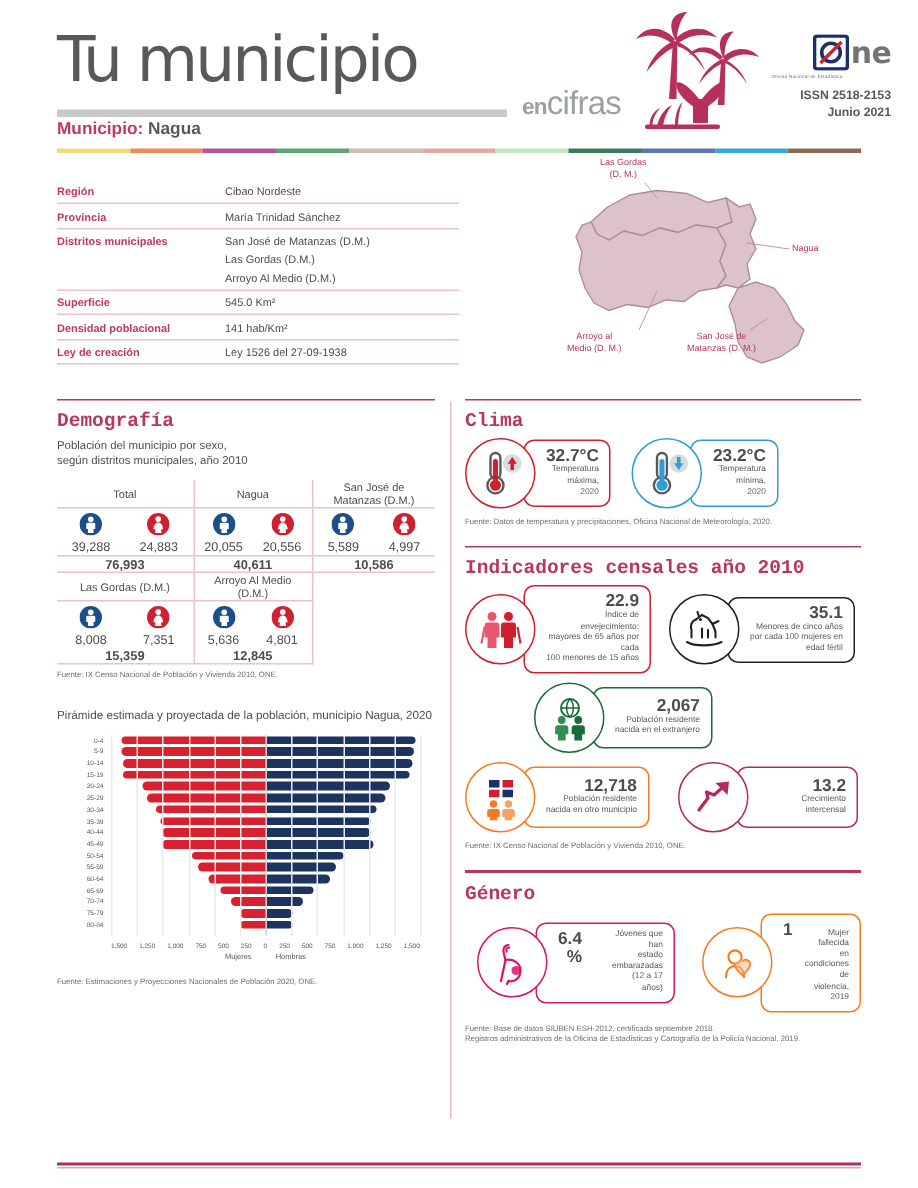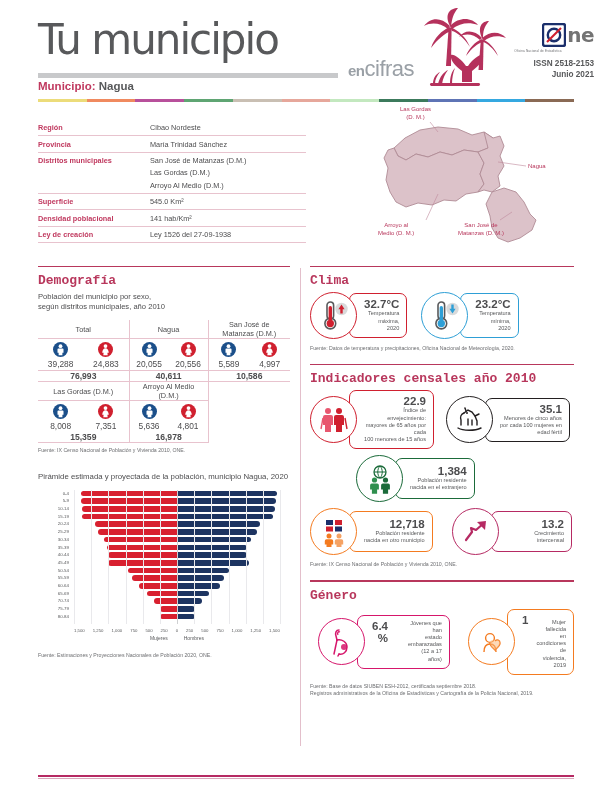--- a/index.html
+++ b/index.html
@@ -415,21 +415,21 @@
                     <path d="M10 8.4 c2.4 0 3.6 1.8 4.1 4.4 l.3 1.6 h-1.9 l.4 3.4 h-5.8 l.4 -3.4 h-1.9 l.3 -1.6 c.5 -2.6 1.7 -4.4 4.1 -4.4 z" fill="#fff"></path>
                   </svg>
                   <div class="dnum">4,801</div>
                 </div>
               </div>
             </td>
             <td></td>
           </tr>
           <tr>
             <td class="dtotal bb">15,359</td>
-            <td class="dtotal bb bl br">16,978</td>
+            <td class="dtotal bb bl br">12,845</td>
             <td></td>
           </tr>
         </tbody>
       </table>
     <div class="fuente">Fuente: IX Censo Nacional de Población y Vivienda 2010, ONE.</div>
 
     <div style="height:18px"></div>
     <div class="pyr-title" id="pyr-title">Pirámide estimada y proyectada de la población, municipio Nagua, 2020</div>
     <div class="pyramid" id="pyramid">
       <div class="pyr-rowlabels" id="pyr-labels">
@@ -658,21 +658,21 @@
                 <circle cx="9.5" cy="16" r="2.6"></circle>
                 <path d="M6.9 19.5 h5.2 a1.8 1.8 0 0 1 1.8 1.8 v4.2 h-1.8 v4.2 h-5.2 v-4.2 h-1.8 v-4.2 a1.8 1.8 0 0 1 1.8 -1.8 z"></path>
               </g>
               <g fill="#1b6b3a">
                 <circle cx="20.5" cy="16" r="2.6"></circle>
                 <path d="M17.9 19.5 h5.2 a1.8 1.8 0 0 1 1.8 1.8 v4.2 h-1.8 v4.2 h-5.2 v-4.2 h-1.8 v-4.2 a1.8 1.8 0 0 1 1.8 -1.8 z"></path>
               </g>
             </svg>
           </div>
           <div class="panel">
-            <div class="bignum">1,384</div>
+            <div class="bignum">2,067</div>
             <div class="cap multiline">Población residente<br>nacida en el extranjero</div>
           </div>
         </div>
       </div>
 
       <div class="ind-row">
         <div class="badge orange" style="width:130px">
           <div class="circle">
             <svg width="30" height="30" viewBox="0 0 30 30">
               <g>

